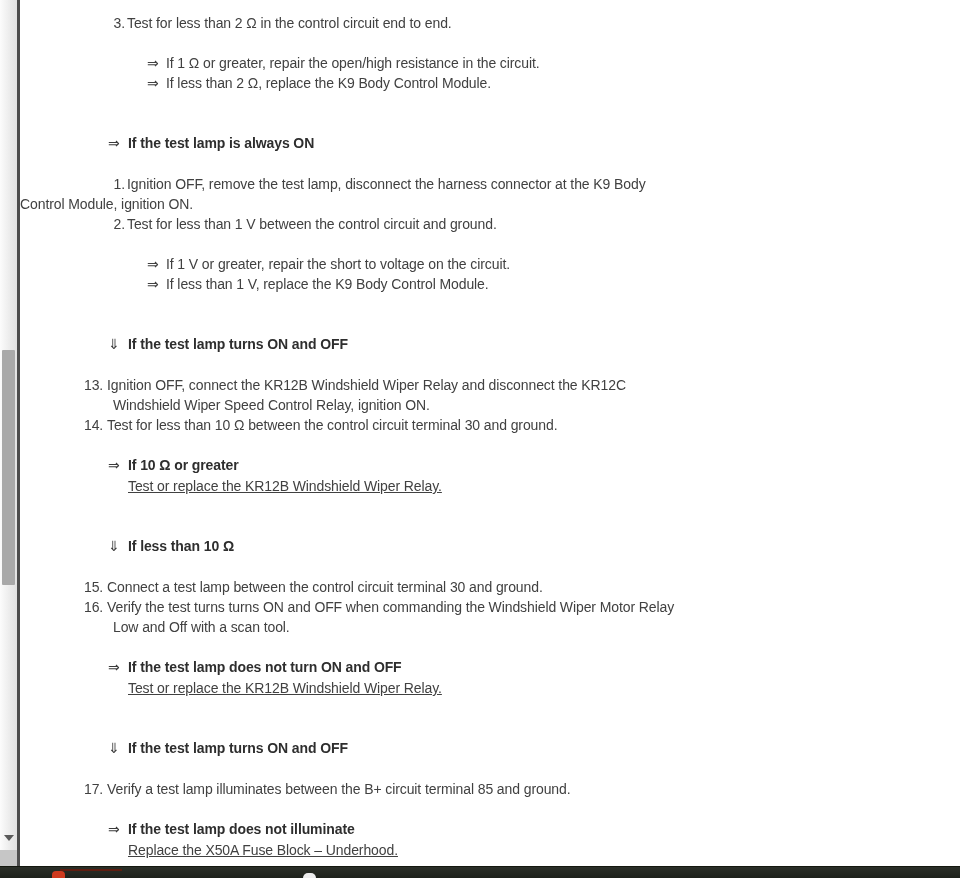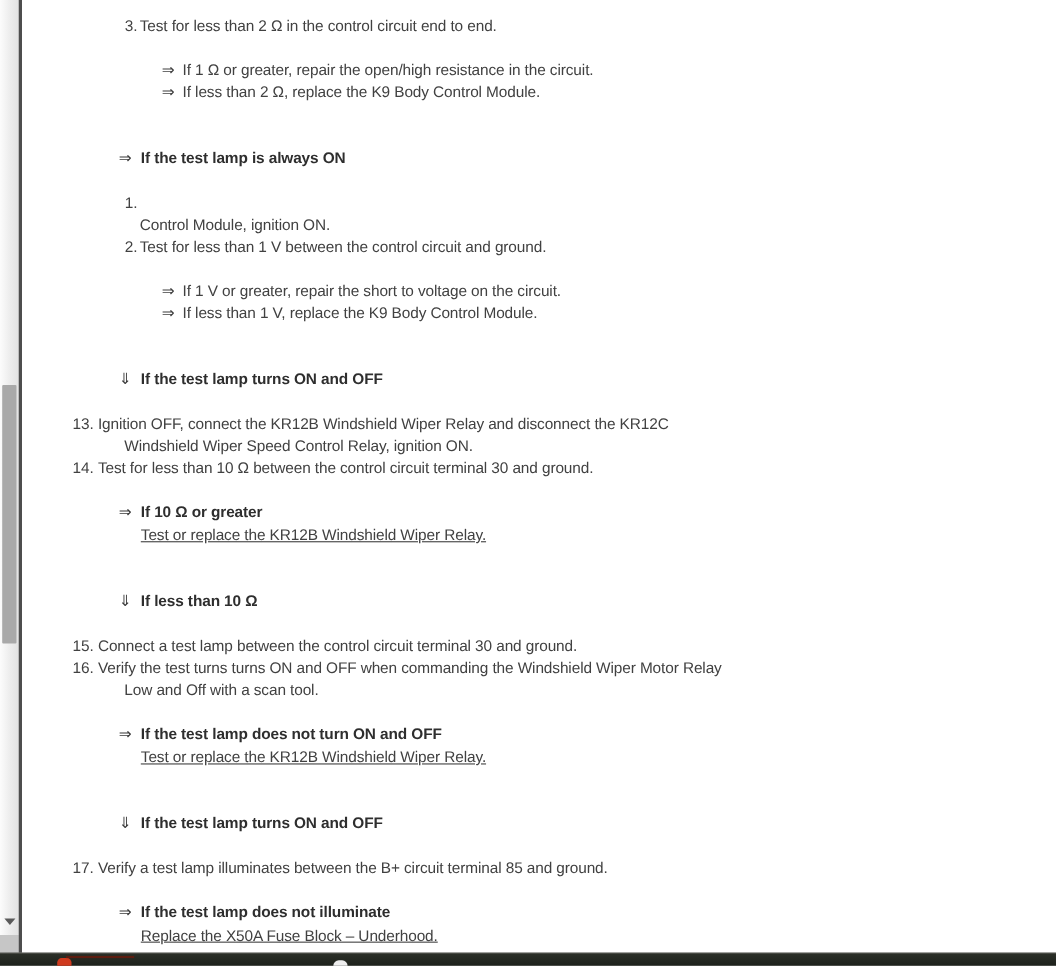--- a/index.html
+++ b/index.html
@@ -16,24 +16,24 @@
     border-left:5px solid transparent;border-right:5px solid transparent;
     border-top:6px solid #5a5a5a;}
   .scroll-bottom{position:absolute;left:0;top:850px;width:17px;height:16px;background:#c6c6c6;}
   .divider{position:absolute;left:17px;top:0;width:3px;height:866px;background:#4d4d4d;}
   
   .content{position:absolute;left:20px;top:0;width:940px;height:866px;background:#fff;overflow:hidden;}
   .doc{padding-top:13px;}
   .row{display:flex;line-height:20px;font-size:14px;color:#414141;
     white-space:nowrap;letter-spacing:-0.1px;}
   .marker{flex:none;}
-  .step1{margin-left:46px;}  .step1 .marker{width:19px;margin-right:4px;text-align:right;}
+  .step1{margin-left:64px;}  .step1 .marker{width:19px;margin-right:4px;text-align:right;}
   .cont1{margin-left:93px;}
   .step2{margin-left:92px;}  .step2 .marker{width:13px;margin-right:2px;text-align:right;}
-  .cont2{margin-left:107px;}
+  .cont2{}
   .res{margin-left:127px;}   .res .marker{width:13px;margin-right:6px;}
   .hdr{margin-left:88px;font-weight:bold;color:#2e2e2e;}
   .hdr .marker{width:13px;margin-right:7px;font-weight:400;color:#3a3a3a;}
   .hdrbody{margin-left:108px;}
   .mt1{margin-top:1px;text-decoration:underline;}  .mt20{margin-top:20px;}
   .mt21{margin-top:21px;} .mt40{margin-top:40px;}
   
   .taskbar{position:absolute;left:0;bottom:0;width:960px;height:12px;
     background:linear-gradient(#2b2f28,#1d211b);box-sizing:border-box;border-top:1px solid #14180f;}
   .tb-red{position:absolute;left:52px;bottom:0;width:13px;height:7px;
@@ -69,20 +69,21 @@
       <span>If less than 2 Ω, replace the K9 Body Control Module.</span>
     </div>
 
     <div class="row hdr mt40">
       <span class="marker">⇒</span>
       <span>If the test lamp is always ON</span>
     </div>
 
     <div class="row step2 mt21">
       <span class="marker">1.</span>
+      <span>Ignition OFF, remove the test lamp, disconnect the harness connector at the K9 Body</span>
     </div>
     <div class="row cont2">
       <span>Control Module, ignition ON.</span>
     </div>
     <div class="row step2">
       <span class="marker">2.</span>
       <span>Test for less than 1 V between the control circuit and ground.</span>
     </div>
 
     <div class="row res mt20">

